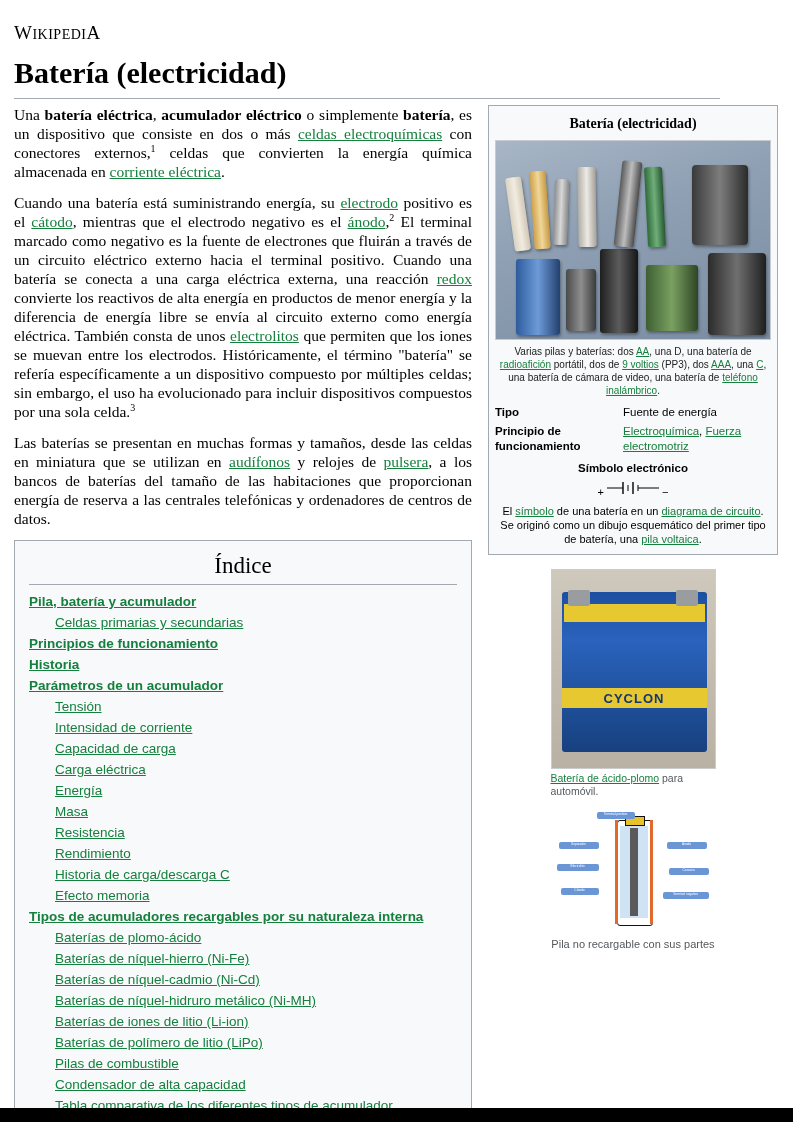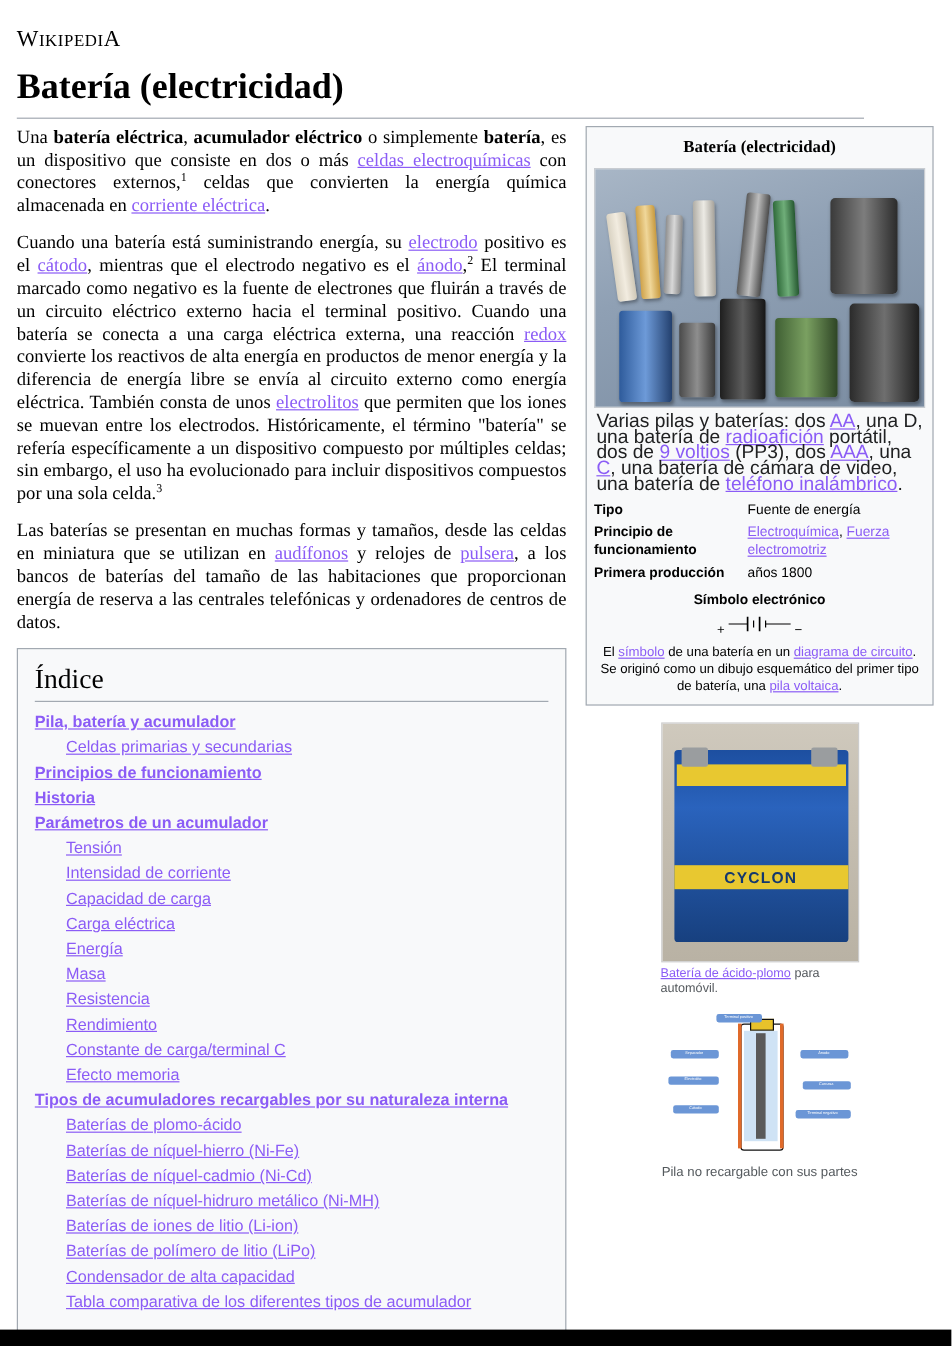--- a/index.html
+++ b/index.html
@@ -54,21 +54,21 @@
     flex: 0 0 290px;
     margin-left: 6px;
   }
   p.body {
     font-size: 15.5px;
     line-height: 19px;
     text-align: justify;
     margin: 0 0 12px 0;
   }
   a.lnk {
-    color: #8b5cf6;
+    color: #15803d;
     text-decoration: underline;
     cursor: pointer;
   }
   sup {
     font-size: 10px;
     vertical-align: super;
     line-height: 0;
   }
   b { font-weight: bold; }
 
@@ -96,21 +96,22 @@
     background: linear-gradient(160deg,#a8b6c6 0%,#8fa0b4 40%,#7a8ca1 100%);
     border: 1px solid #c8ccd1;
     box-sizing: border-box;
   }
   .cell {
     position: absolute;
     border-radius: 3px;
     box-shadow: 1px 2px 3px rgba(0,0,0,0.35);
   }
   .ib-caption {
-    font-size: 16px;
+    text-align: center;
+    font-size: 10px;
     line-height: 13px;
     padding: 5px 2px 6px 2px;
     color: #202122;
   }
   .ib-row {
     display: flex;
     font-size: 11.5px;
     line-height: 15px;
     padding: 2px 0;
   }
@@ -206,20 +207,21 @@
     padding: 10px 14px 14px 14px;
     box-sizing: border-box;
   }
   .toc h2 {
     font-family: "Liberation Serif", serif;
     font-size: 23px;
     font-weight: normal;
     margin: 2px 0 6px 0;
     padding-bottom: 5px;
     border-bottom: 1px solid #a2a9b1;
+    text-align: center;
   }
   .toc ul { list-style: none; margin: 0; padding: 0; }
   .toc li { margin: 0; padding: 0; }
   .toc .l1 {
     font-family: "Liberation Sans", sans-serif;
     font-size: 13.5px;
     font-weight: bold;
     line-height: 21px;
   }
   .toc .l2 {
@@ -265,29 +267,30 @@
             <li class="l1"><a class="lnk">Historia</a></li>
             <li class="l1"><a class="lnk">Parámetros de un acumulador</a></li>
             <li class="l2"><a class="lnk">Tensión</a></li>
             <li class="l2"><a class="lnk">Intensidad de corriente</a></li>
             <li class="l2"><a class="lnk">Capacidad de carga</a></li>
             <li class="l2"><a class="lnk">Carga eléctrica</a></li>
             <li class="l2"><a class="lnk">Energía</a></li>
             <li class="l2"><a class="lnk">Masa</a></li>
             <li class="l2"><a class="lnk">Resistencia</a></li>
             <li class="l2"><a class="lnk">Rendimiento</a></li>
-            <li class="l2"><a class="lnk">Constante de carga/terminal C</a></li>
+            <li class="l2"><a class="lnk">Historia de carga/descarga C</a></li>
             <li class="l2"><a class="lnk">Efecto memoria</a></li>
             <li class="l1"><a class="lnk">Tipos de acumuladores recargables por su naturaleza interna</a></li>
             <li class="l2"><a class="lnk">Baterías de plomo-ácido</a></li>
             <li class="l2"><a class="lnk">Baterías de níquel-hierro (Ni-Fe)</a></li>
             <li class="l2"><a class="lnk">Baterías de níquel-cadmio (Ni-Cd)</a></li>
             <li class="l2"><a class="lnk">Baterías de níquel-hidruro metálico (Ni-MH)</a></li>
             <li class="l2"><a class="lnk">Baterías de iones de litio (Li-ion)</a></li>
             <li class="l2"><a class="lnk">Baterías de polímero de litio (LiPo)</a></li>
+            <li class="l2"><a class="lnk">Pilas de combustible</a></li>
             <li class="l2"><a class="lnk">Condensador de alta capacidad</a></li>
             <li class="l2"><a class="lnk">Tabla comparativa de los diferentes tipos de acumulador</a></li>
           </ul>
       </div>
     </div>
 
     <div class="rightcol">
 
       <div class="infobox">
         <div class="ib-title">Batería (electricidad)</div>
@@ -312,24 +315,20 @@
 
         <div>
           <div class="ib-row">
             <div class="ib-label">Tipo</div>
             <div class="ib-value"><span>Fuente de energía</span></div>
           </div>
           <div class="ib-row">
             <div class="ib-label">Principio de funcionamiento</div>
             <div class="ib-value"><a class="lnk">Electroquímica</a><span>, </span><a class="lnk">Fuerza electromotriz</a></div>
           </div>
-          <div class="ib-row">
-            <div class="ib-label">Primera producción</div>
-            <div class="ib-value"><span>años 1800</span></div>
-          </div>
         </div>
 
         <div class="ib-subhead">Símbolo electrónico</div>
 
         <div class="symbol">
           <span>+</span>
           <svg width="52" height="16" viewBox="0 0 52 16">
             <line x1="0" y1="8" x2="16" y2="8" stroke="#000" stroke-width="1"></line>
             <line x1="16" y1="2" x2="16" y2="14" stroke="#000" stroke-width="1.4"></line>
             <line x1="21" y1="5" x2="21" y2="11" stroke="#000" stroke-width="1"></line>

